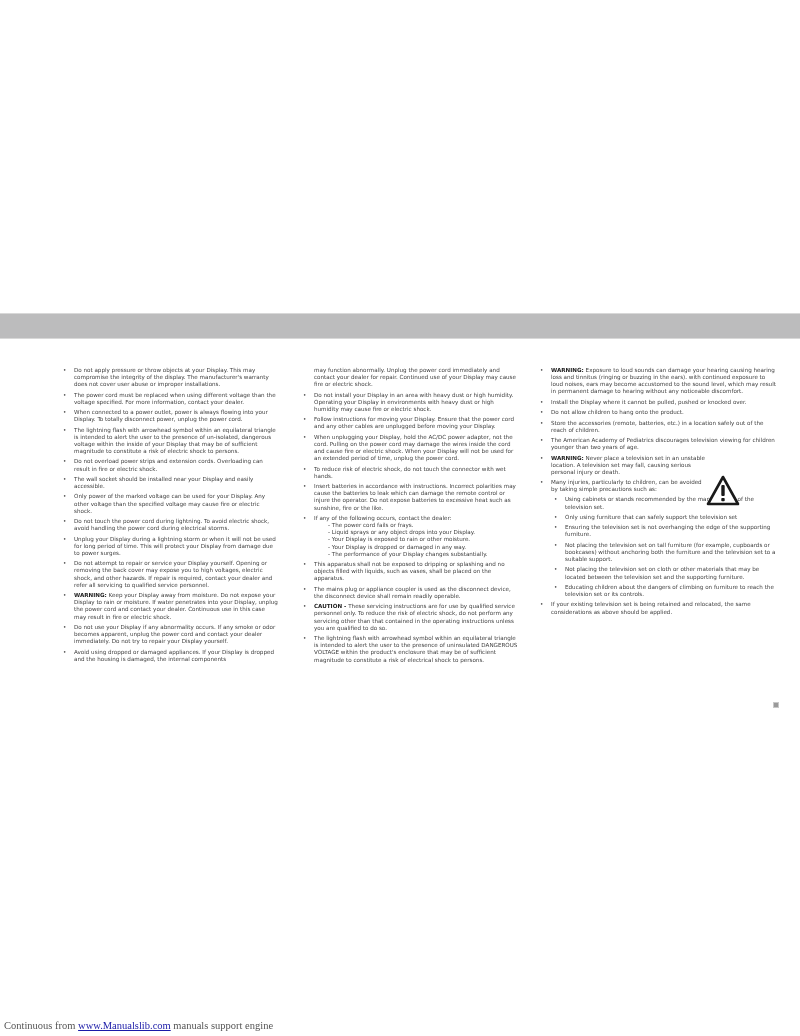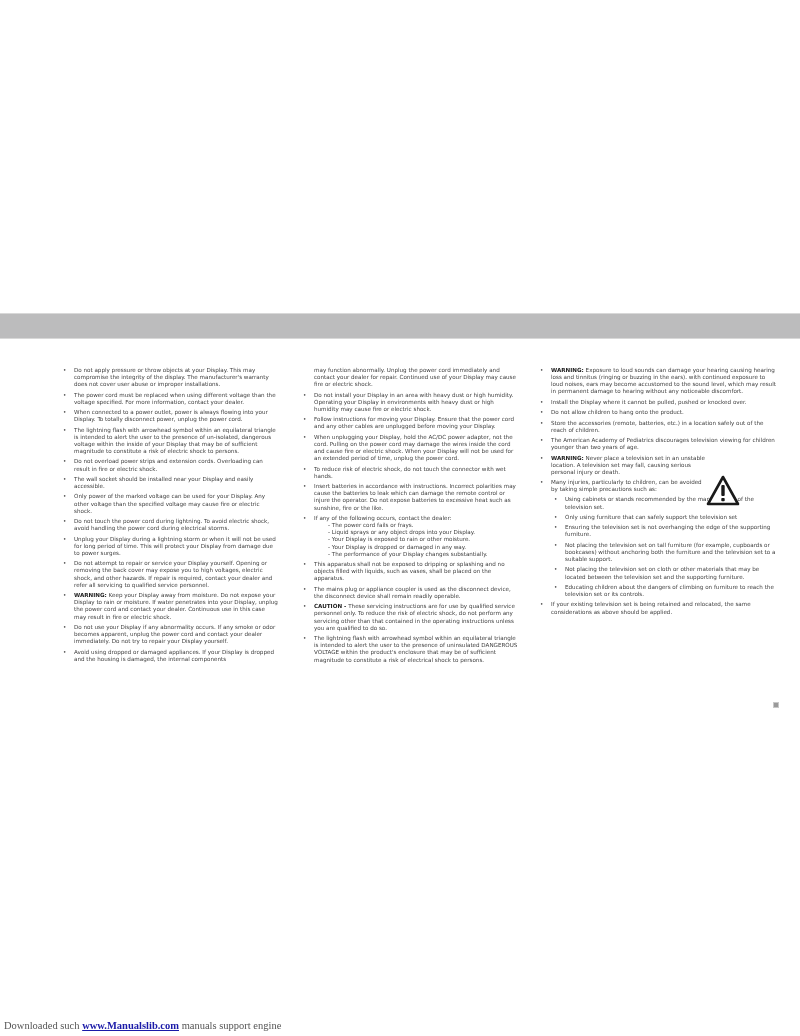--- a/index.html
+++ b/index.html
@@ -63,21 +63,21 @@
   .page-marker {
     position: absolute; left: 773px; top: 702px; width: 6px; height: 6px;
     background: #9a9a9a; border: 1px solid #c8c8c8;
   }
 
   .footer {
     position: absolute; left: 4px; top: 1020px;
     font-family: "Liberation Serif", serif; font-size: 10.5px; color: #555;
     white-space: nowrap;
   }
-  .footer a { color: #1a1aa8; font-weight: bold; text-decoration: underline; }
+  .footer a { color: #1a1aa8; font-weight: normal; text-decoration: underline; }
 </style>
 </head>
 <body>
 
 <div class="header-band"></div>
 
 <div class="column col-1">
   <ul class="bullets">
     <li>Do not apply pressure or throw objects at your Display. This may compromise the integrity of the display. The manufacturer's warranty does not cover user abuse or improper installations.</li>
     <li>The power cord must be replaced when using different voltage than the voltage specified. For more information, contact your dealer.</li>
@@ -147,14 +147,14 @@
   <svg width="34" height="32" viewBox="0 0 34 32">
     <path d="M17 2 L32 29 L2 29 Z" fill="#ffffff" stroke="#1a1a1a" stroke-width="2.6" stroke-linejoin="round"></path>
     <rect x="15.3" y="10" width="3.4" height="11" rx="1" fill="#1a1a1a"></rect>
     <rect x="15.3" y="23" width="3.4" height="3.2" rx="0.8" fill="#1a1a1a"></rect>
   </svg>
 </div>
 
 <div class="page-marker"></div>
 
 <div class="footer">
-  <span>Downloaded such </span><a>www.Manualslib.com</a><span>  manuals support engine</span>
+  <span>Continuous from </span><a>www.Manualslib.com</a><span>  manuals support engine</span>
 </div>
 
 </body></html>

